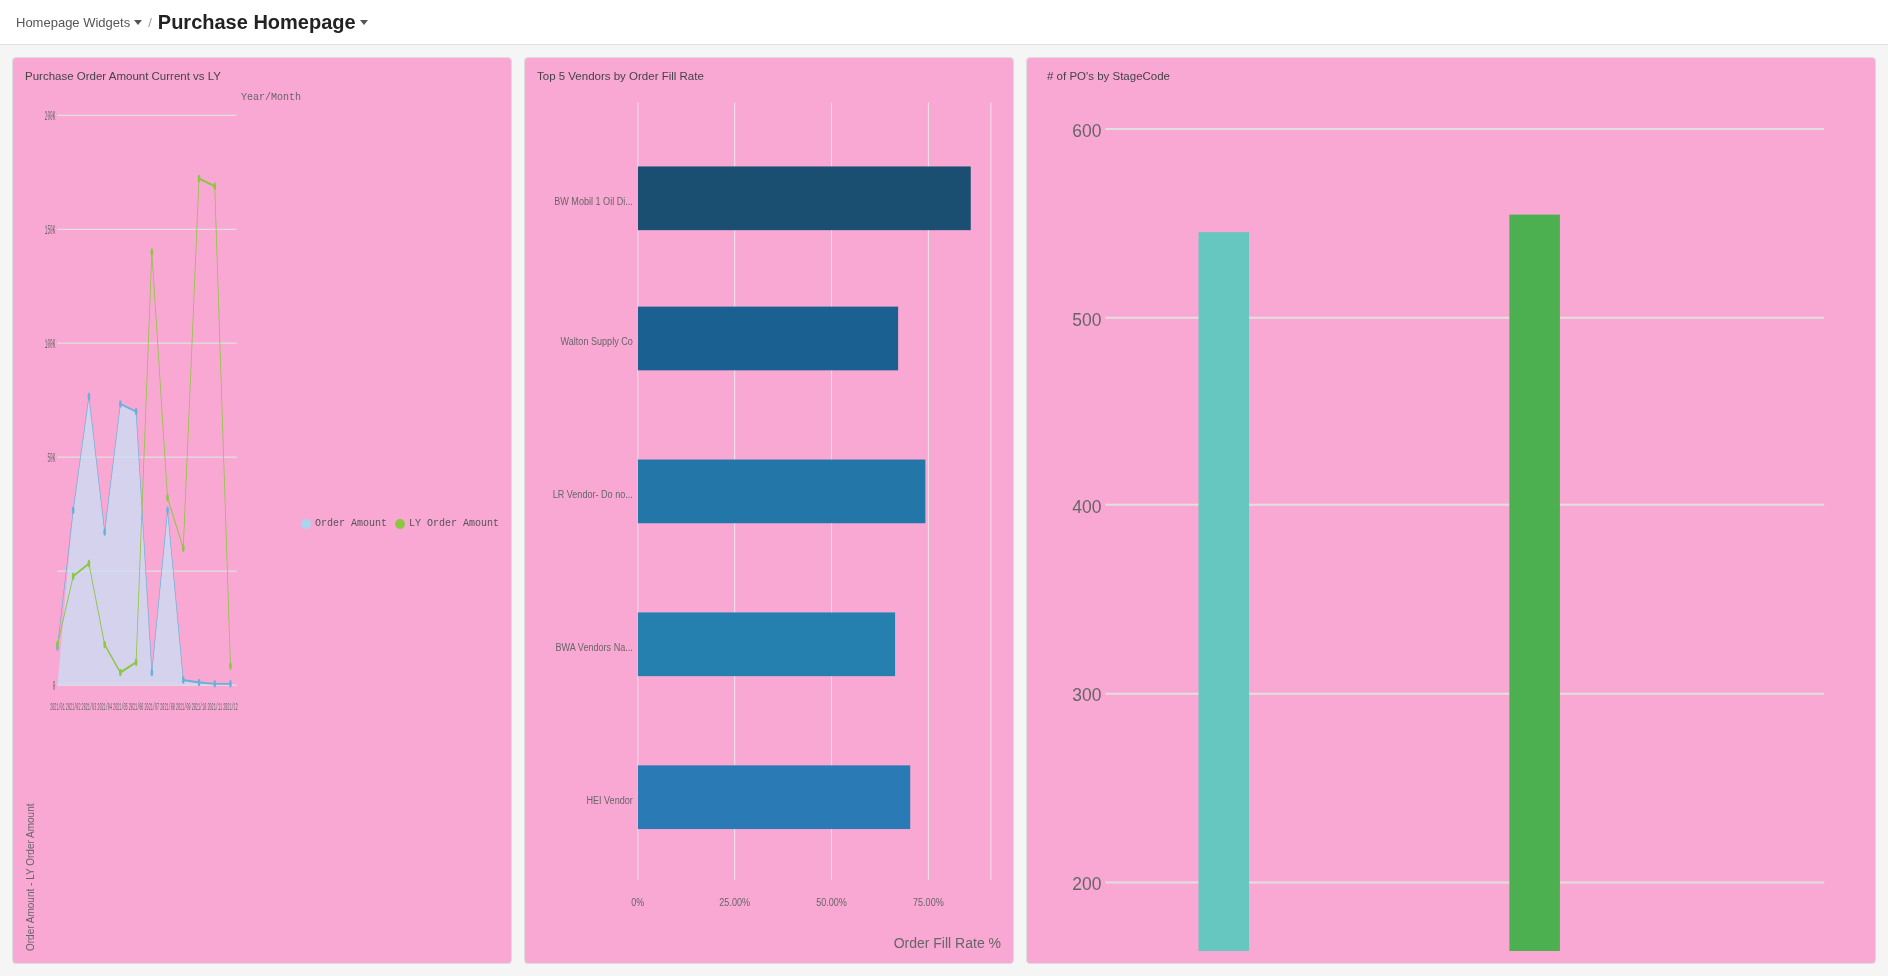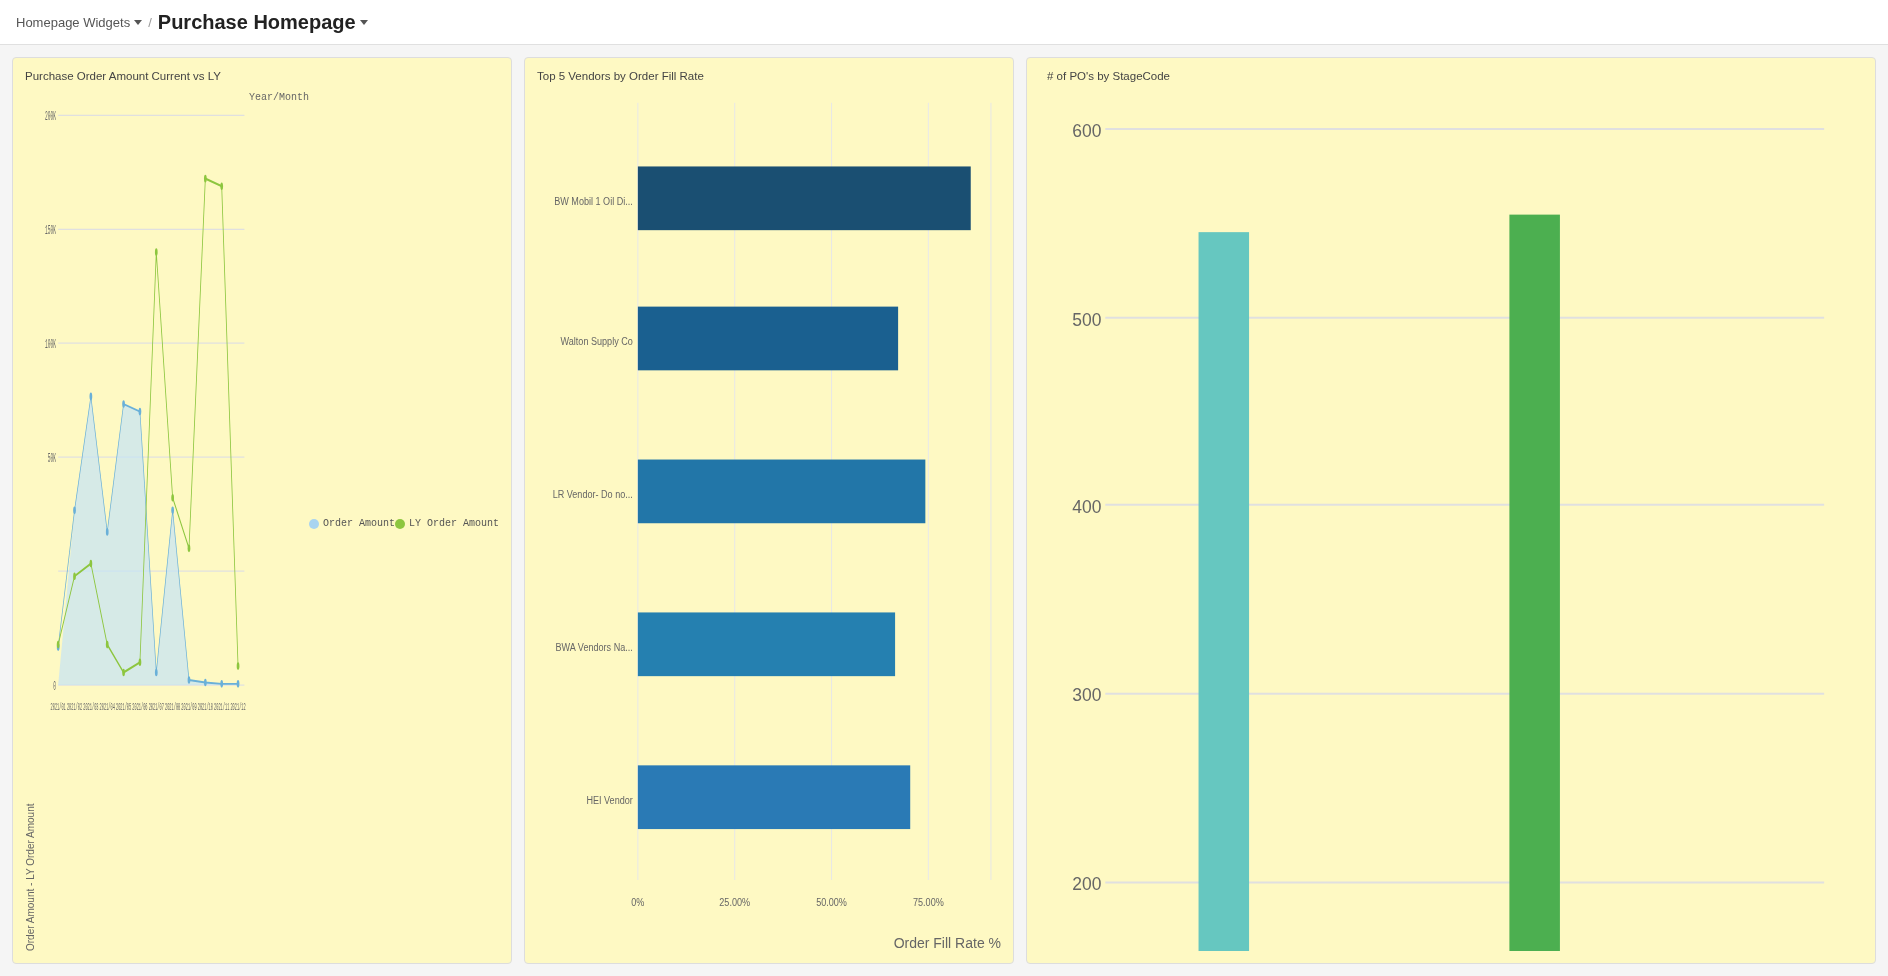--- a/index.html
+++ b/index.html
@@ -45,21 +45,21 @@
       border-top: 5px solid #555;
       margin-left: 4px;
     }
     .main-content {
       padding: 12px;
       display: flex;
       gap: 12px;
       height: calc(976px - 45px);
     }
     .chart-panel {
-      background: #fef9c3;
+      background: #f9a8d4;
       border: 1px solid #ddd;
       border-radius: 4px;
       padding: 12px;
       display: flex;
       flex-direction: column;
     }
     .chart-panel-left { flex: 0 0 500px; }
     .chart-panel-middle { flex: 0 0 490px; }
     .chart-panel-right { flex: 1; padding-left: 20px; }
     .chart-title {
@@ -100,21 +100,21 @@
       flex: 1;
     }
     .x-axis-label {
       text-align: center;
       font-size: 10px;
       color: #666;
       margin-top: 2px;
     }
     .chart-legend {
       display: flex;
-      gap: 0;
+      gap: 8px;
       justify-content: center;
       margin-top: 6px;
     }
     .legend-item {
       display: flex;
       align-items: center;
       gap: 4px;
       font-size: 10px;
       color: #555;
     }

